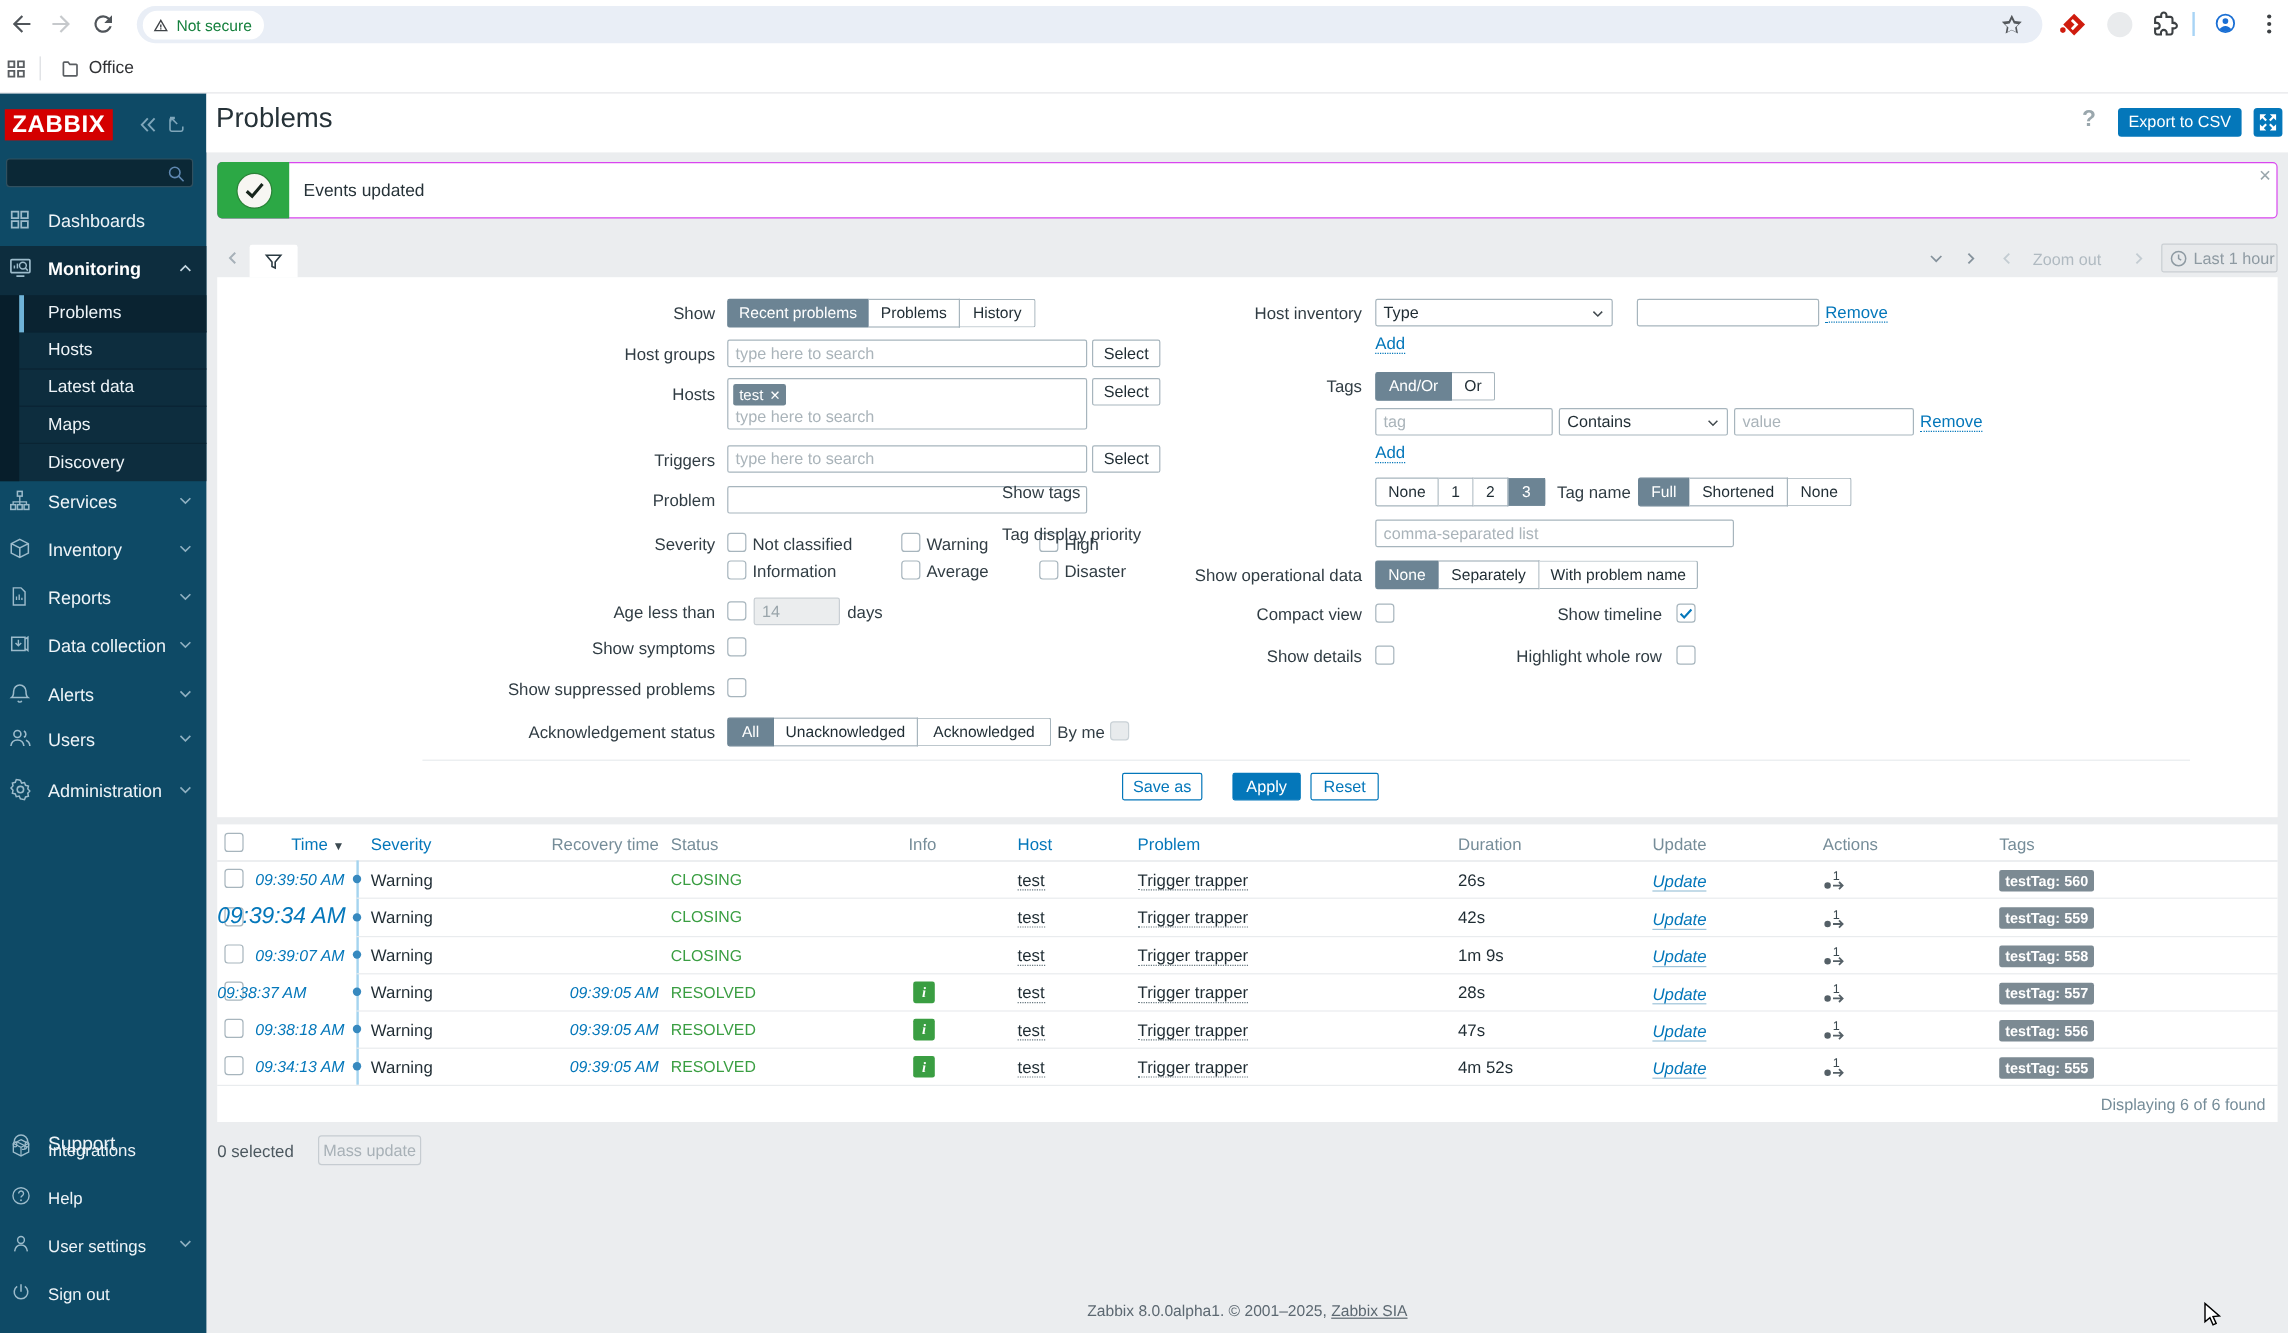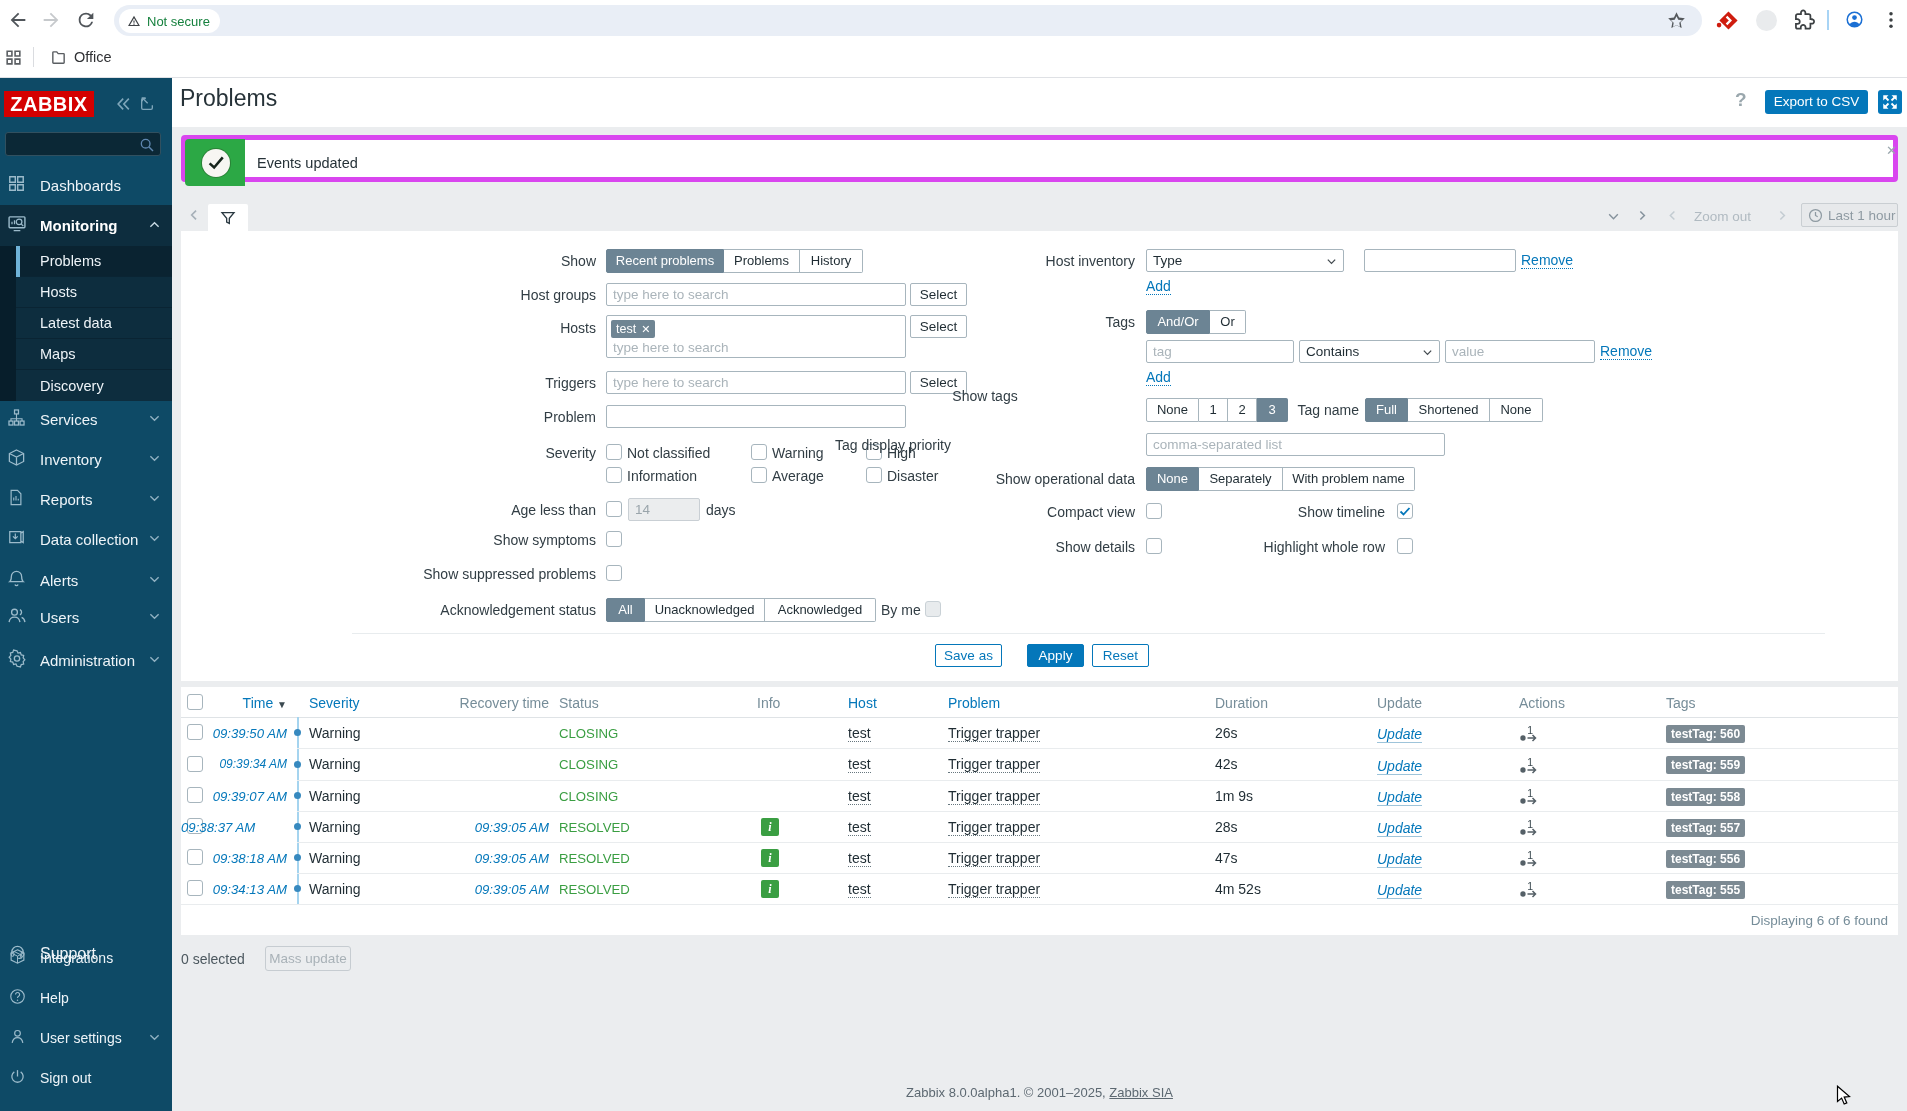--- a/index.html
+++ b/index.html
@@ -22,21 +22,21 @@
 .mitem .txt { position:absolute; left:40px; top:50%; transform:translateY(-50%); }
 .mitem .ic { position:absolute; left:7px; top:50%; transform:translateY(-50%); }
 .mitem .chev { position:absolute; right:12px; top:50%; transform:translateY(-50%); color:#8fb0c1; font-size:10px; }
 #monsec { position:absolute; left:0; top:127px; width:172px; height:196px; background:#0d2d3e; }
 .smitem { position:absolute; left:16px; width:156px; height:31px; color:#eef4f8; font-size:14.5px; border-bottom:1px solid #0a2433; }
 .smitem .txt { position:absolute; left:24px; top:50%; transform:translateY(-50%); }
 #gutter { position:absolute; left:0; top:168px; width:16px; height:155px; background:#071e2b; }
 
 
 #head { position:absolute; left:172px; top:78px; width:1735px; height:49px; background:#fff; }
-#banner { position:absolute; left:181px; top:135px; width:1717px; height:47px; background:#fff; border:5px solid #d946ef; border-radius:4px; }
+#banner { position:absolute; left:181px; top:135px; width:1717px; height:47px; background:#fff; border:1px solid #d946ef; border-radius:4px; }
 #bgreen { position:absolute; left:-1px; top:-1px; width:60px; height:47px; background:#2ca845; border-radius:4px 0 0 4px; }
 #filterpanel { position:absolute; left:181px; top:231px; width:1717px; height:450px; background:#fff; }
 #tablecard { position:absolute; left:181px; top:687px; width:1717px; height:248px; background:#fff; }
 
 label.flab { position:absolute; font-size:14px; color:#313d44; white-space:nowrap; }
 .inp { position:absolute; background:#fff; border:1px solid #a7b5bd; border-radius:2px; height:23px; }
 .ph { color:#aab4ba; font-size:13.5px; line-height:21px; padding-left:6px; white-space:nowrap; overflow:hidden; }
 .seg { position:absolute; display:flex; height:24px; }
 .seg span { display:block; border:1px solid #a7b5bd; border-left-width:0; color:#1f2c33; font-size:13px; line-height:22px; text-align:center; background:#fff; white-space:nowrap; }
 .seg span:first-child { border-left-width:1px; border-radius:2px 0 0 2px; }
@@ -391,21 +391,21 @@
       <span class="on" style="width:64px">And/Or</span>
       <span style="width:36px">Or</span>
     </div>
   <div class="inp ph" style="left:965px;top:109px;width:148px">tag</div>
   <div class="inp" style="left:1118px;top:109px;width:141px"><span style="font-size:13.5px;line-height:21px;padding-left:6px">Contains</span><svg style="position:absolute;right:6px;top:6px" width="11" height="11" viewBox="0 0 24 24">
         <path d="M4 8l8 8 8-8" fill="none" stroke="#424a4f" stroke-width="2.8"></path>
       </svg></div>
   <div class="inp ph" style="left:1264px;top:109px;width:150px">value</div>
   <span class="blink dotted" style="left:1419px;top:112px">Remove</span>
   <span class="blink dotted" style="left:965px;top:138px">Add</span>
-  <label class="flab" style="left:654px;width:300px;text-align:center;top:157px">Show tags</label>
+  <label class="flab" style="left:654px;width:300px;text-align:left;top:171px">Show tags</label>
   <div class="seg" style="left:965px;top:167px">
       <span style="width:53px">None</span>
       <span style="width:29px">1</span>
       <span style="width:29px">2</span>
       <span class="on" style="width:31px">3</span>
     </div>
   <label class="flab" style="left:1078px;width:100px;text-align:right;top:171px">Tag name</label>
   <div class="seg" style="left:1184px;top:167px">
       <span class="on" style="width:43px">Full</span>
       <span style="width:82px">Shortened</span>
@@ -471,21 +471,21 @@
     <div class="tcell tlink" style="left:1196px;border-bottom:1px solid #9ec4da;top:9px;transform:none">Update</div>
     <div class="tcell" style="left:1338px;top:6px;transform:none"><svg width="20" height="20" viewBox="0 0 20 20">
           <circle cx="4" cy="15" r="2.7" fill="#556067"></circle>
           <path d="M8.5 15h7.5M13.5 12l3 3-3 3" fill="none" stroke="#556067" stroke-width="1.5"></path>
           <text x="8.2" y="10.5" font-size="10.5" fill="#3b4950">1</text>
         </svg></div>
     <div class="tcell" style="left:1485px"><span class="tagchip">testTag: 560</span></div>
   </div>
   <div class="trow" style="top:61px">
     <div class="cb" style="left:6px;top:8px"></div>
-    <div class="tcell tlink" style="left:0;width:106px;text-align:right;font-size:12px">09:39:34 AM</div>
+    <div class="tcell tlink" style="left:0;width:106px;text-align:right;font-size:19px">09:39:34 AM</div>
     <div class="abs" style="left:113px;top:13px;width:7px;height:7px;border-radius:50%;background:#3789bf"></div>
     <div class="tcell" style="left:128px">Warning</div>
     <div class="tcell green" style="left:378px;font-size:13.2px">CLOSING</div>
     <div class="tcell" style="left:667px"><span class="dothost">test</span></div>
     <div class="tcell" style="left:767px"><span class="dothost">Trigger trapper</span></div>
     <div class="tcell" style="left:1034px">42s</div>
     <div class="tcell tlink" style="left:1196px;border-bottom:1px solid #9ec4da;top:10px;transform:none">Update</div>
     <div class="tcell" style="left:1338px;top:7px;transform:none"><svg width="20" height="20" viewBox="0 0 20 20">
           <circle cx="4" cy="15" r="2.7" fill="#556067"></circle>
           <path d="M8.5 15h7.5M13.5 12l3 3-3 3" fill="none" stroke="#556067" stroke-width="1.5"></path>

